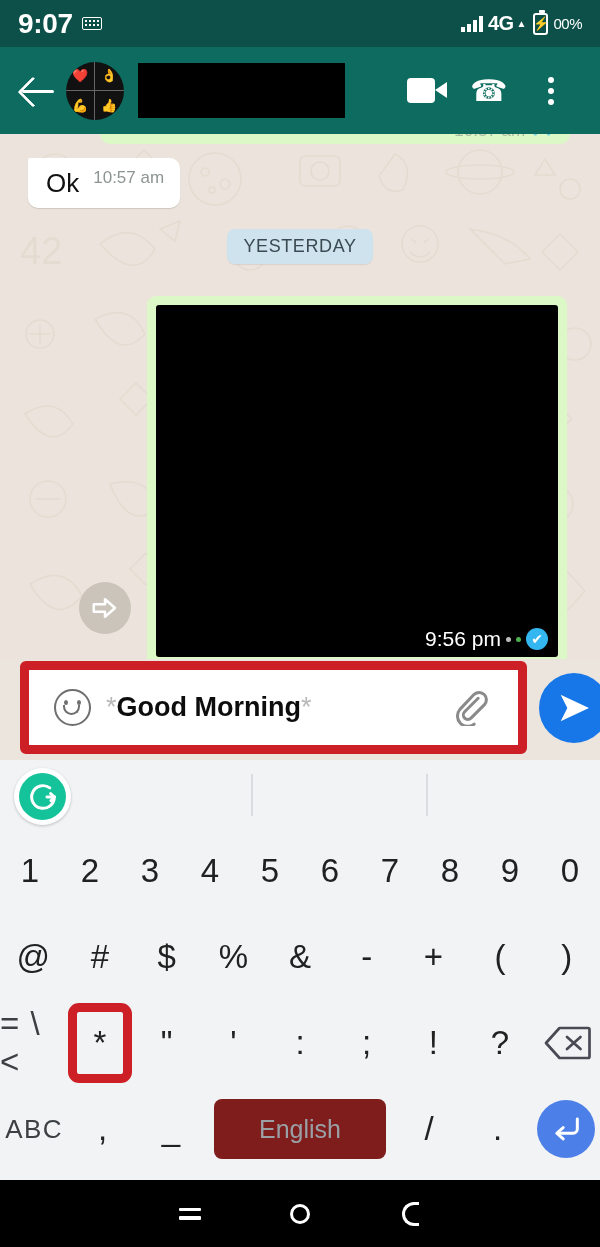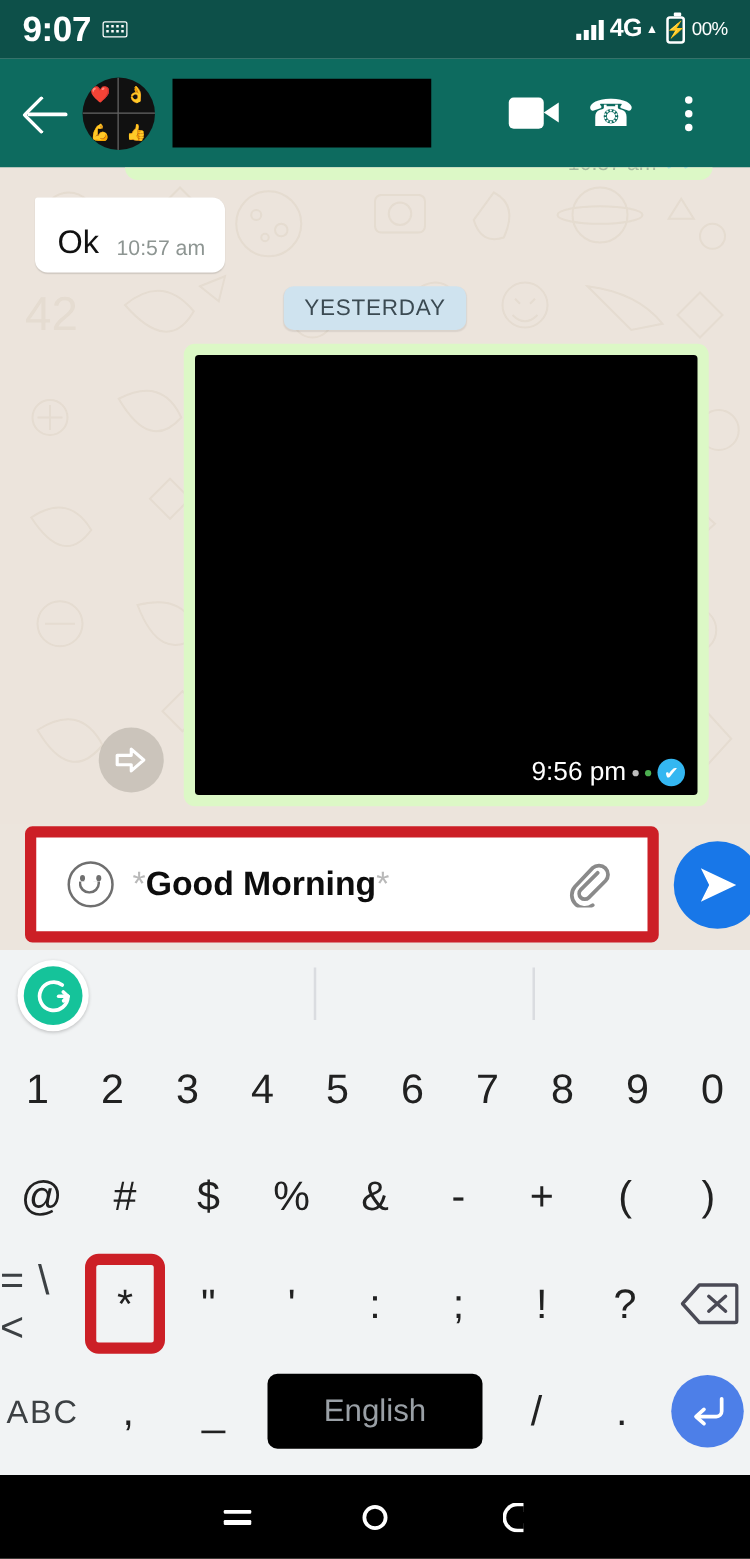--- a/index.html
+++ b/index.html
@@ -70,34 +70,34 @@
   .bubble-top {
     position:absolute; top:-22px; left:100px; width:470px; height:32px;
     background:#dcf8c6; border-radius:10px; display:flex;align-items:flex-end;
     justify-content:flex-end; padding:0 12px 3px 0; gap:6px;
   }
   .bubble-top .ttime{font-size:17px;color:#7d8a83;opacity:.55;}
   .bubble-top .tticks{color:#34b7f1;font-size:16px;opacity:.6}
   .bubble-ok {
     position:absolute; top:24px; left:28px; background:#fff;
     border-radius:10px; border-top-left-radius:2px;
-    padding:20px 16px 9px 18px; display:flex; align-items:flex-end; gap:14px;
+    padding:10px 16px 9px 18px; display:flex; align-items:flex-start; gap:14px;
     box-shadow:0 1px 1px rgba(0,0,0,.13);
   }
   .bubble-ok .msg { font-size:26px; color:#111; }
   .bubble-ok .t { font-size:17px; color:#8d9592; }
   .daydiv {
     position:absolute; top:95px; left:0; width:600px; display:flex; justify-content:center;
   }
   .daydiv span {
     background:#cfe3ef; color:#3b4a52; font-size:18px; letter-spacing:.6px;
     padding:7px 16px; border-radius:8px; box-shadow:0 1px 1px rgba(0,0,0,.08);
   }
   .img-bubble {
-    position:absolute; top:141px; left:147px; width:420px; height:370px;
+    position:absolute; top:162px; left:147px; width:420px; height:370px;
     background:#dcf8c6; border-radius:9px; padding:9px 9px 9px 9px;
   }
   .img-bubble .photo {
     width:100%; height:100%; background:#000; border-radius:3px; position:relative;
   }
   .img-bubble .meta {
     position:absolute; right:10px; bottom:6px; display:flex; align-items:center; gap:5px;
   }
   .img-bubble .meta .mt { color:#fff; font-size:21px; }
   .img-bubble .meta .dot{width:5px;height:5px;border-radius:50%;background:#bdbdbd;display:block;}
@@ -163,21 +163,21 @@
   .key-hl .hlbox {
     position:absolute; width:64px;height:80px; border:9px solid #cc1f26; border-radius:11px;
     display:flex;align-items:center;justify-content:center;
   }
   .key-hl .hlbox span{font-size:33px;color:#212121;}
   .symrow2 .key { font-size:33px; }
   .altkey { font-size:25px; color:#3c4043; letter-spacing:1px; }
   .bksp svg{width:48px;height:36px;}
   .abc { font-size:26px; color:#3c4043; letter-spacing:1.5px;}
   .spacebar {
-    width:172px; height:60px; background:#000000; border-radius:8px;
+    width:172px; height:60px; background:#7f1d1d; border-radius:8px;
     display:flex;align-items:center;justify-content:center;
     color:#9aa0a6; font-size:25px; flex:none;
   }
   .enter {
     width:58px;height:58px;border-radius:50%;background:#4d7fe8;
     display:flex;align-items:center;justify-content:center; flex:none;
   }
   .enter svg{width:34px;height:34px;}
 
   

